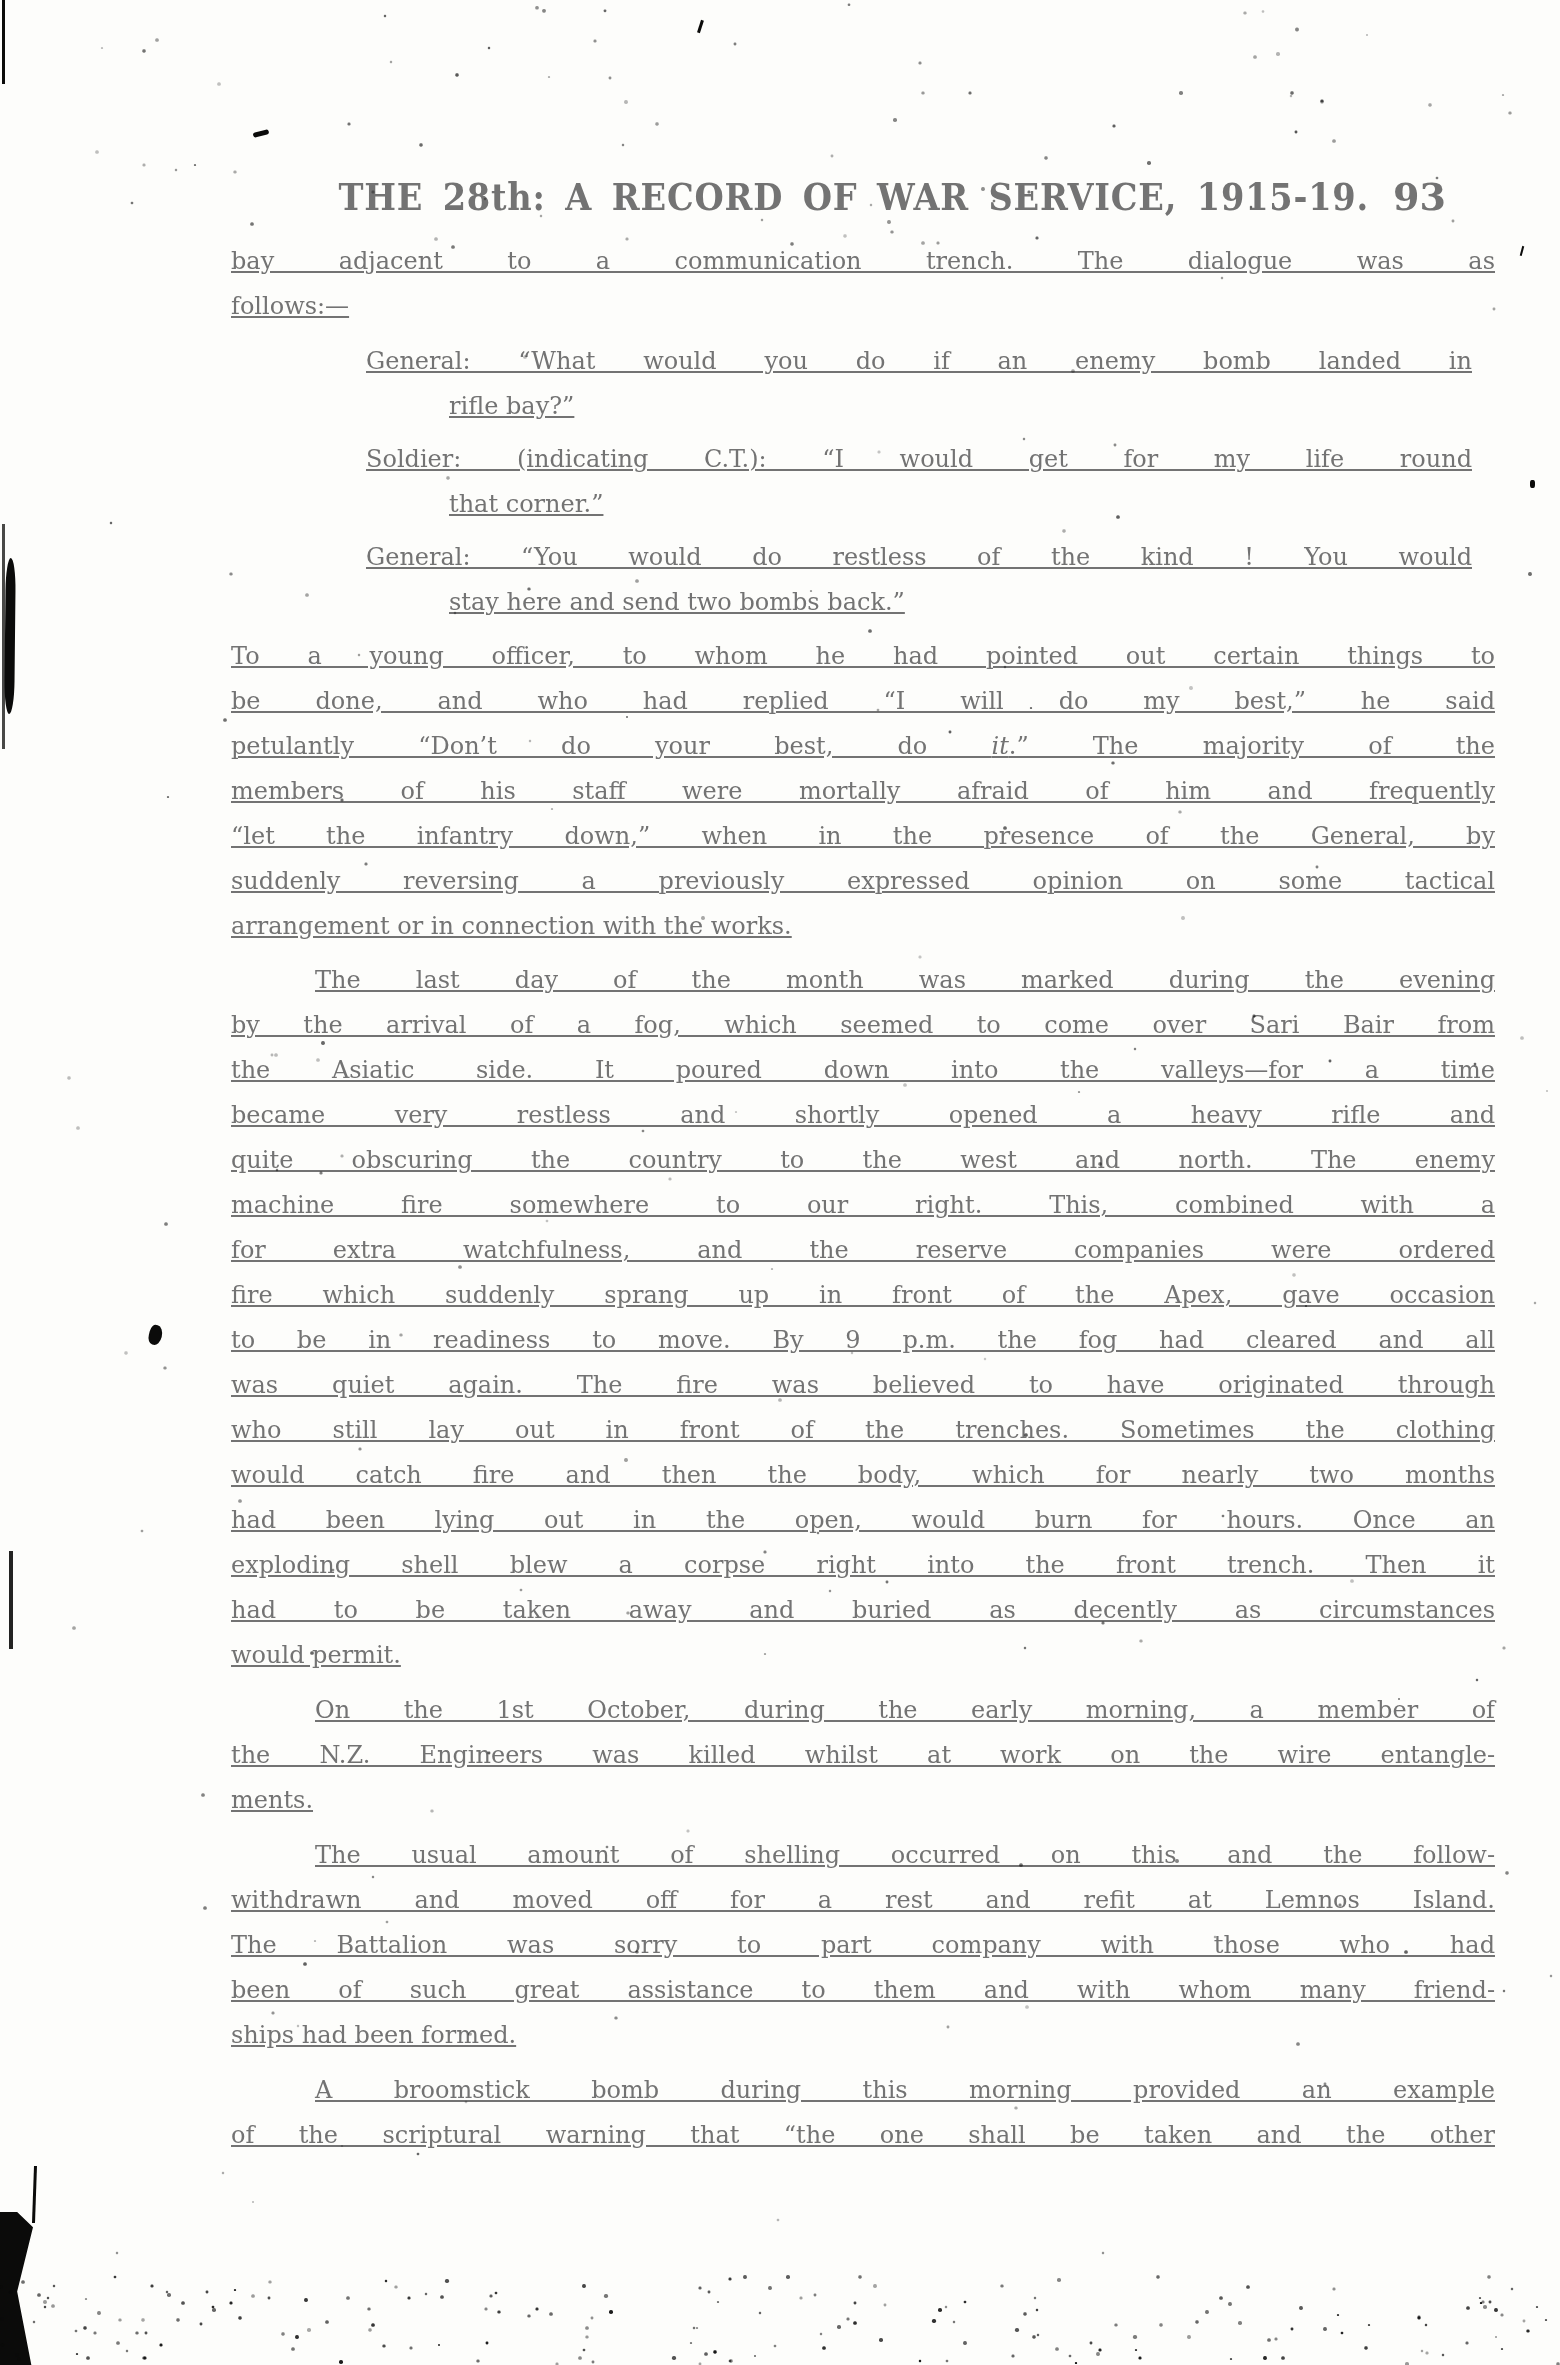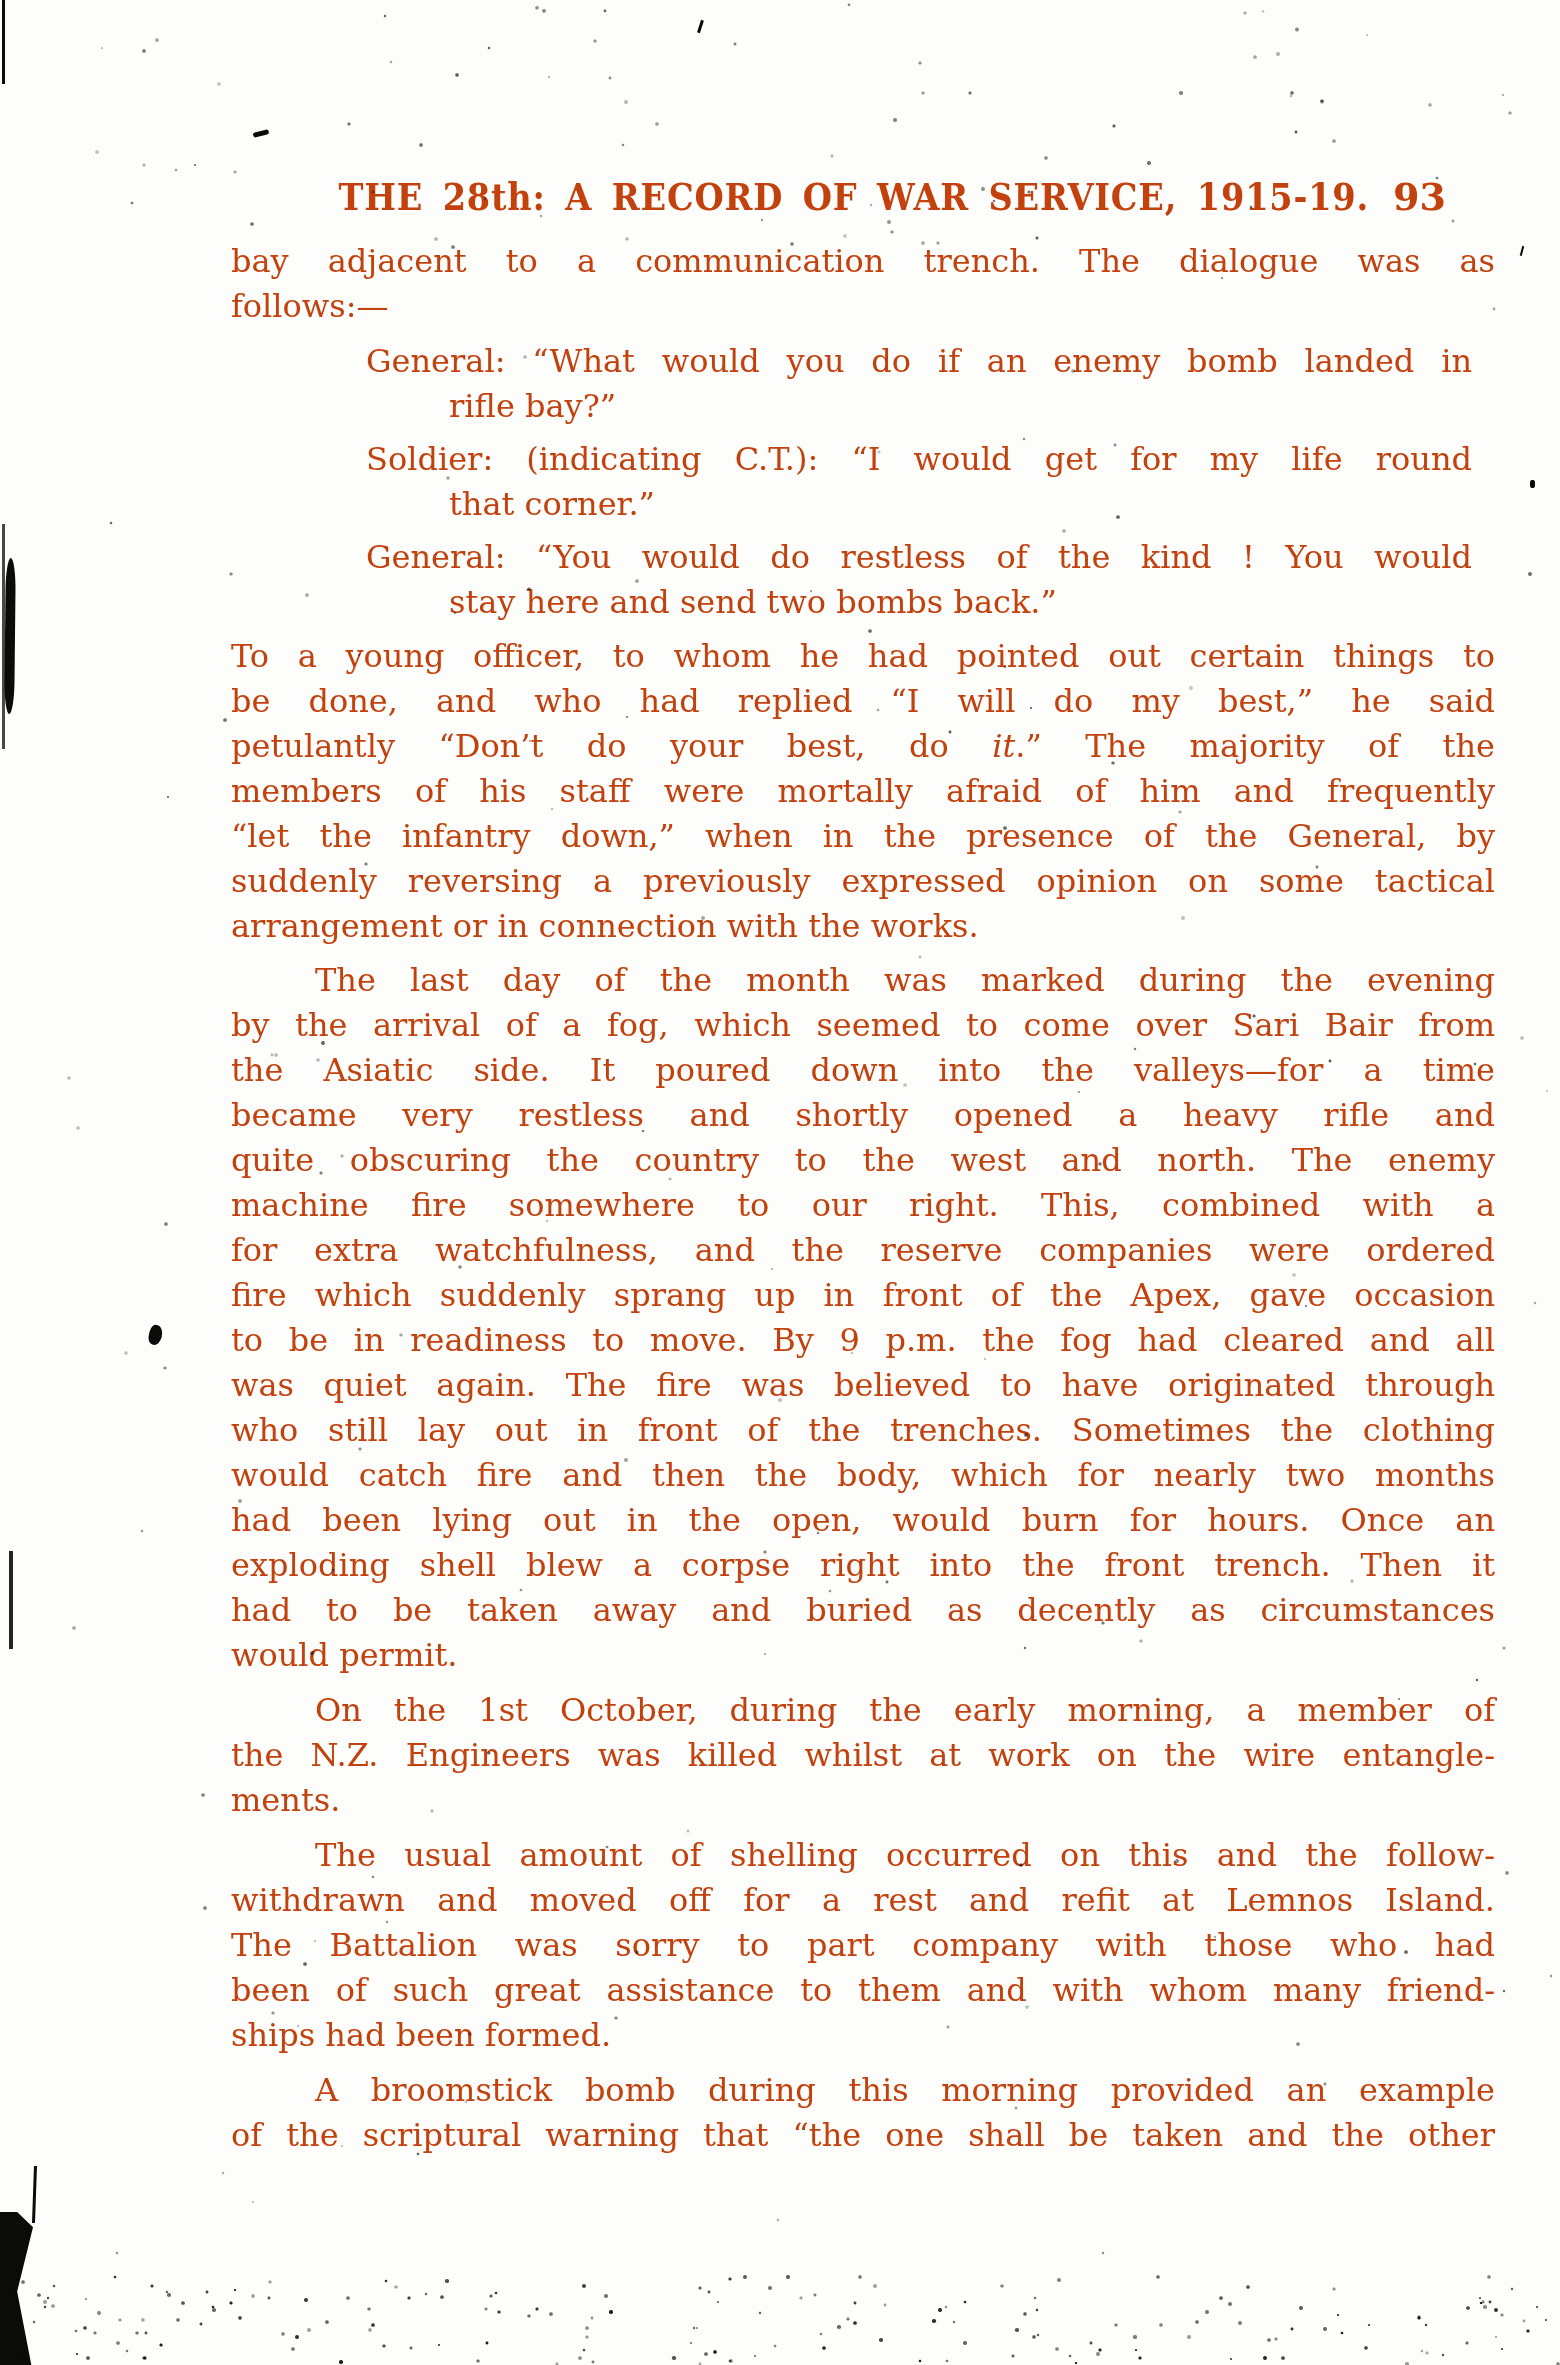--- a/index.html
+++ b/index.html
@@ -2,21 +2,21 @@
 <html style="font-size:12px"><head>
 <meta charset="utf-8">
 <style>
   html,body { margin:0; padding:0; background:#d8d8d4; }
   .page {
     position:relative;
     width:1560px; height:2366px;
     background:#fdfdfb;
     overflow:hidden;
     font-family:"DejaVu Serif", serif;
-    color:#c2410c;
+    color:#737373;
   }
   
   .header {
     position:absolute; top:176px; left:0; width:100%;
     text-align:center;
   }
   .header-title {
     display:inline-block;
     padding-left:154px;              
     font-weight:bold; font-size:35px; line-height:42px;
@@ -26,21 +26,21 @@
     white-space:nowrap;
   }
   .page-number {
     position:absolute; top:0; right:114px;
     font-weight:bold; font-size:38px; line-height:42px;
   }
   
   .content {
     position:absolute; top:239px; left:231px; width:1264px;
   }
-  .para { margin:0 0 9.8px 0; font-size:32px; line-height:45px; }
+  .para { margin:0 0 9.8px 0; font-size:24px; line-height:45px;text-decoration:underline; }
   .para .line { text-align:justify; text-align-last:justify; }
   .para .line.last { text-align-last:left; }
   .para.indent .line.first { text-indent:84px; }
   .para.dialogue { margin-left:135px; margin-right:23px; margin-bottom:8.3px; }
   .para.dialogue .line:not(.first) { margin-left:83px; }
   i { font-style:italic; }
   
   .art { position:absolute; background:#0b0b0a; }
   .art-topline   { left:1.5px;   top:0px;     width:3px;  height:84px; }
   .art-streak-thin { left:2.3px; top:524px;   width:2.3px;  height:225px; opacity:.75; }

